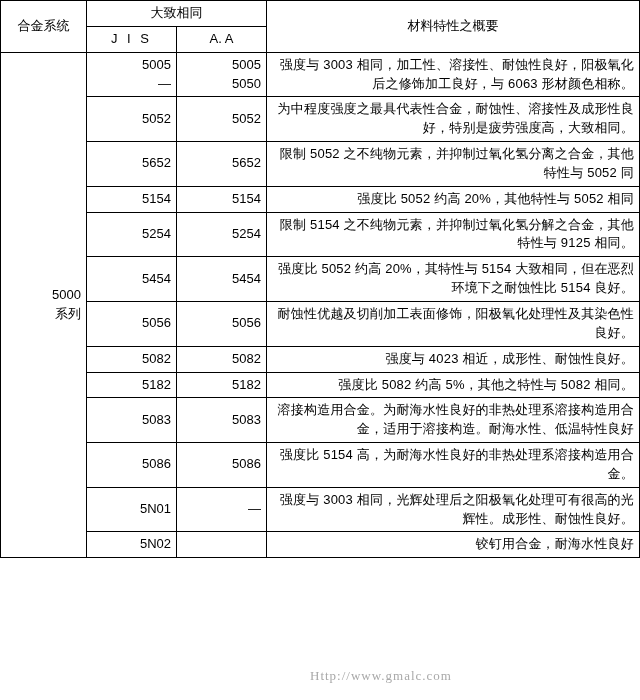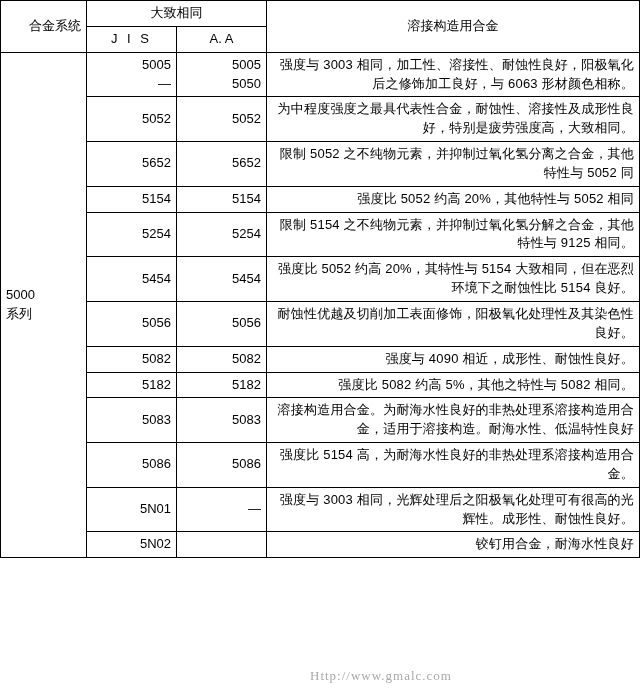--- a/index.html
+++ b/index.html
@@ -31,23 +31,23 @@
   }
   .c-sys { width: 86px; text-align: center; }
   .c-jis { width: 90px; text-align: center; }
   .c-aa  { width: 90px; text-align: center; }
   .c-desc{ width: 373px; text-align: left; }
 
   .hdr {
     text-align: center;
     font-size: 13.5px;
   }
-  .hdr-sys { text-align: right; padding-left: 6px; }
+  .hdr-sys { text-align: center; padding-left: 6px; }
   .sys-cell {
-    text-align: left;
+    text-align: right;
     font-size: 14px;
     line-height: 1.6;
   }
   .desc {
     text-align: right;
     font-size: 13px;
     letter-spacing: 0.2px;
   }
   .num {
     text-align: right;
@@ -73,21 +73,21 @@
   <colgroup>
     <col class="c-sys">
       <col class="c-jis">
       <col class="c-aa">
       <col class="c-desc">
   </colgroup>
   <thead>
     <tr>
       <th class="hdr hdr-sys" rowspan="2">合金系统</th>
       <th class="hdr" colspan="2">大致相同</th>
-      <th class="hdr" rowspan="2">溶接构造用合金</th>
+      <th class="hdr" rowspan="2">材料特性之概要</th>
     </tr>
     <tr>
       <th class="hdr jis-spaced">J I S</th>
       <th class="hdr">A. A</th>
     </tr>
   </thead>
   <tbody>
     <tr>
       <td class="sys-cell" rowspan="13">
         <span>5000</span><br>
@@ -129,21 +129,21 @@
       <td class="desc">强度比 5052 约高 20%，其特性与 5154 大致相同，但在恶烈环境下之耐蚀性比 5154 良好。</td>
     </tr>
     <tr>
       <td class="num">5056</td>
       <td class="num">5056</td>
       <td class="desc">耐蚀性优越及切削加工表面修饰，阳极氧化处理性及其染色性良好。</td>
     </tr>
     <tr>
       <td class="num">5082</td>
       <td class="num">5082</td>
-      <td class="desc">强度与 4090 相近，成形性、耐蚀性良好。</td>
+      <td class="desc">强度与 4023 相近，成形性、耐蚀性良好。</td>
     </tr>
     <tr>
       <td class="num">5182</td>
       <td class="num">5182</td>
       <td class="desc">强度比 5082 约高 5%，其他之特性与 5082 相同。</td>
     </tr>
     <tr>
       <td class="num">5083</td>
       <td class="num">5083</td>
       <td class="desc">溶接构造用合金。为耐海水性良好的非热处理系溶接构造用合金，适用于溶接构造。耐海水性、低温特性良好</td>

